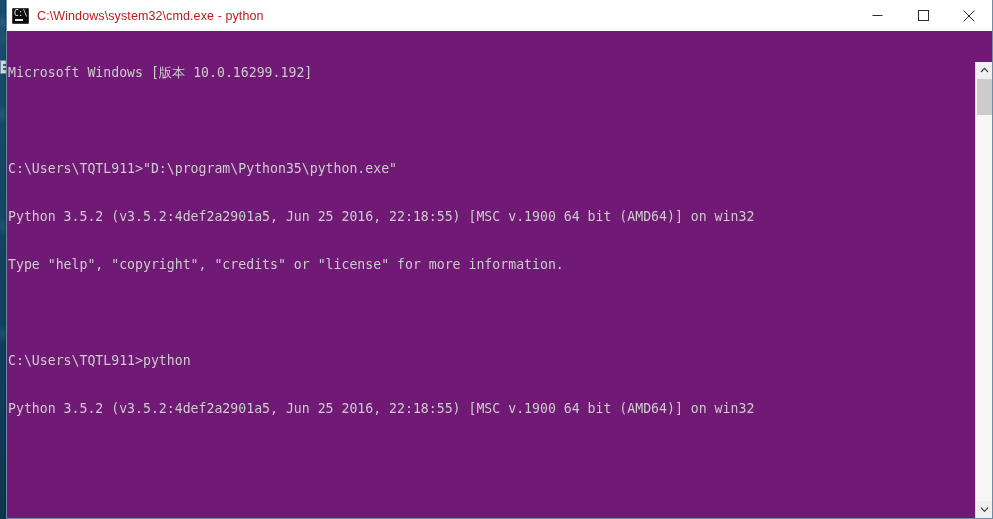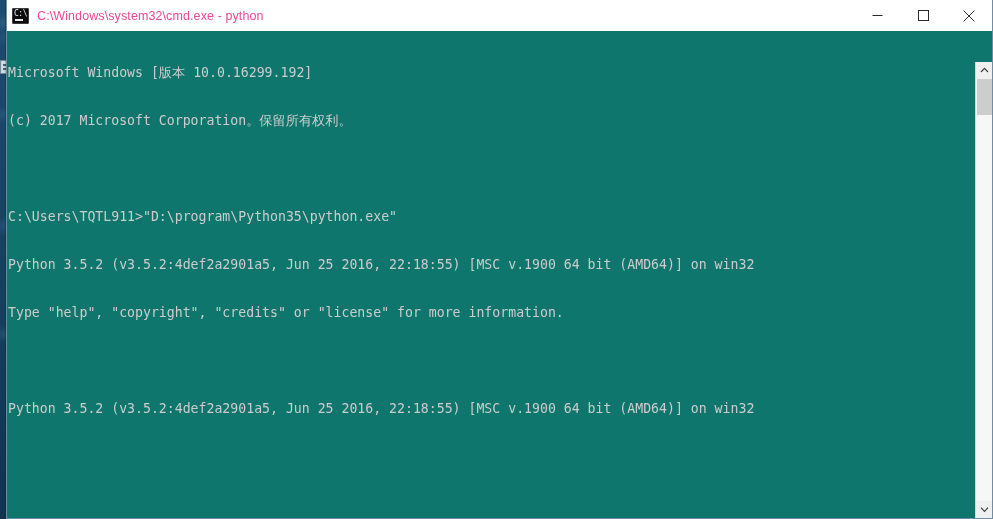--- a/index.html
+++ b/index.html
@@ -130,21 +130,21 @@
   .title-icon .cursorbar {
     position: absolute;
     left: 2px;
     bottom: 2px;
     width: 8px;
     height: 2px;
     background: #e8e8e8;
   }
   .title-text {
     font-size: 12.5px;
-    color: #ec4899;
+    color: #b91c1c;
     white-space: nowrap;
     letter-spacing: 0.1px;
   }
 
   .win-controls {
     position: absolute;
     right: 0;
     top: 0;
     height: 31px;
     display: flex;
@@ -161,21 +161,21 @@
   .winbtn svg { display: block; }
   .winbtn .strokecol { stroke: #2b2b2b; }
 
   
   .console {
     position: absolute;
     left: 0;
     top: 31px;
     right: 0;
     bottom: 0;
-    background: #0f766e;
+    background: #701a75;
     overflow: hidden;
   }
   .console-text {
     position: absolute;
     left: 1px;
     top: 2px;
     font-family: "DejaVu Sans Mono", "Liberation Mono", monospace;
     font-size: 13.2px;
     line-height: 16px;
     color: #cccccc;
@@ -295,26 +295,26 @@
             <line class="strokecol" x1="0.6" y1="0.6" x2="11.4" y2="11.4" stroke-width="1"></line>
             <line class="strokecol" x1="11.4" y1="0.6" x2="0.6" y2="11.4" stroke-width="1"></line>
           </svg>
         </div>
       </div>
     </div>
 
     <div class="console">
       <div class="console-text">
         <div class="console-line">Microsoft Windows [版本 10.0.16299.192]</div>
-        <div class="console-line">(c) 2017 Microsoft Corporation。保留所有权利。</div>
         <div class="console-line"></div>
         <div class="console-line">C:\Users\TQTL911&gt;"D:\program\Python35\python.exe"</div>
         <div class="console-line">Python 3.5.2 (v3.5.2:4def2a2901a5, Jun 25 2016, 22:18:55) [MSC v.1900 64 bit (AMD64)] on win32</div>
         <div class="console-line">Type "help", "copyright", "credits" or "license" for more information.</div>
         <div class="console-line"></div>
+        <div class="console-line">C:\Users\TQTL911&gt;python</div>
         <div class="console-line">Python 3.5.2 (v3.5.2:4def2a2901a5, Jun 25 2016, 22:18:55) [MSC v.1900 64 bit (AMD64)] on win32</div>
         
         
       </div>
 
       <div class="scrollbar">
         <div class="sb-arrow up">
           <svg width="9" height="7" viewBox="0 0 9 7">
             <polyline points="1,5 4.5,1.3 8,5" fill="none" stroke="#404040" stroke-width="1.2"></polyline>
           </svg>

